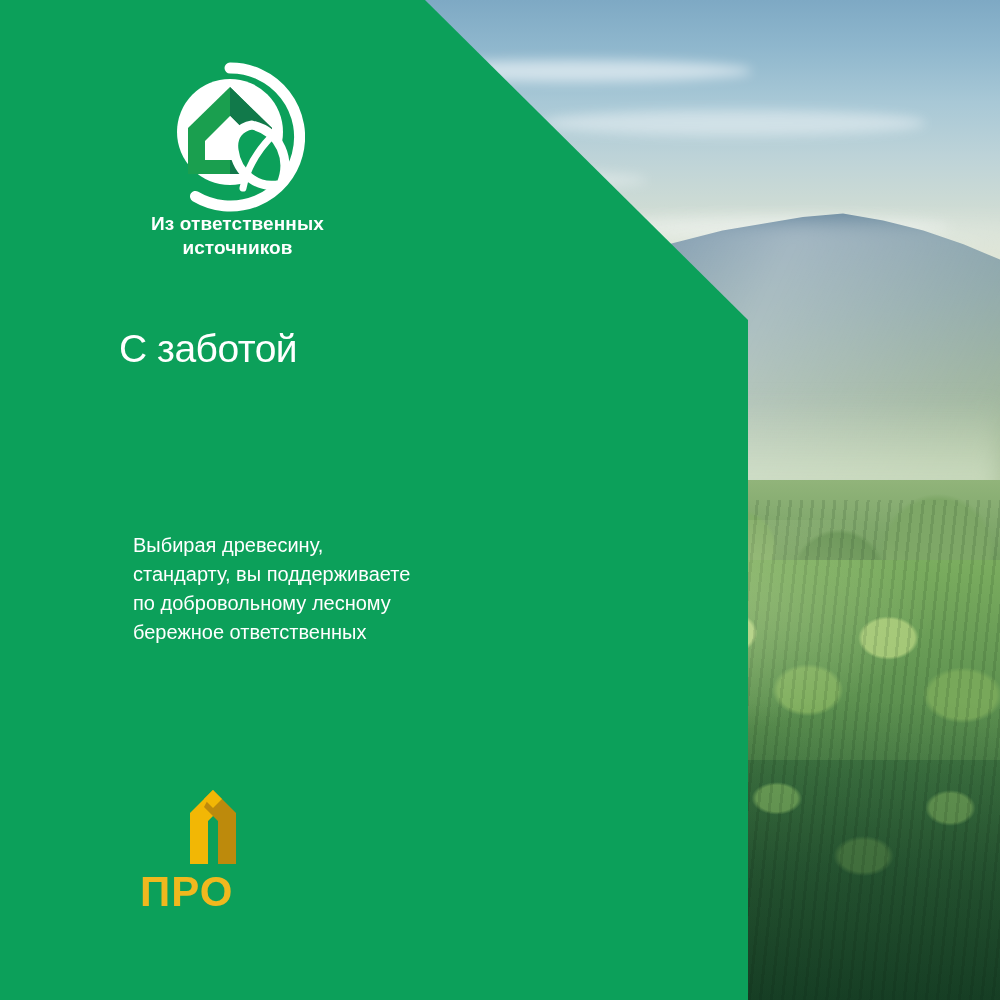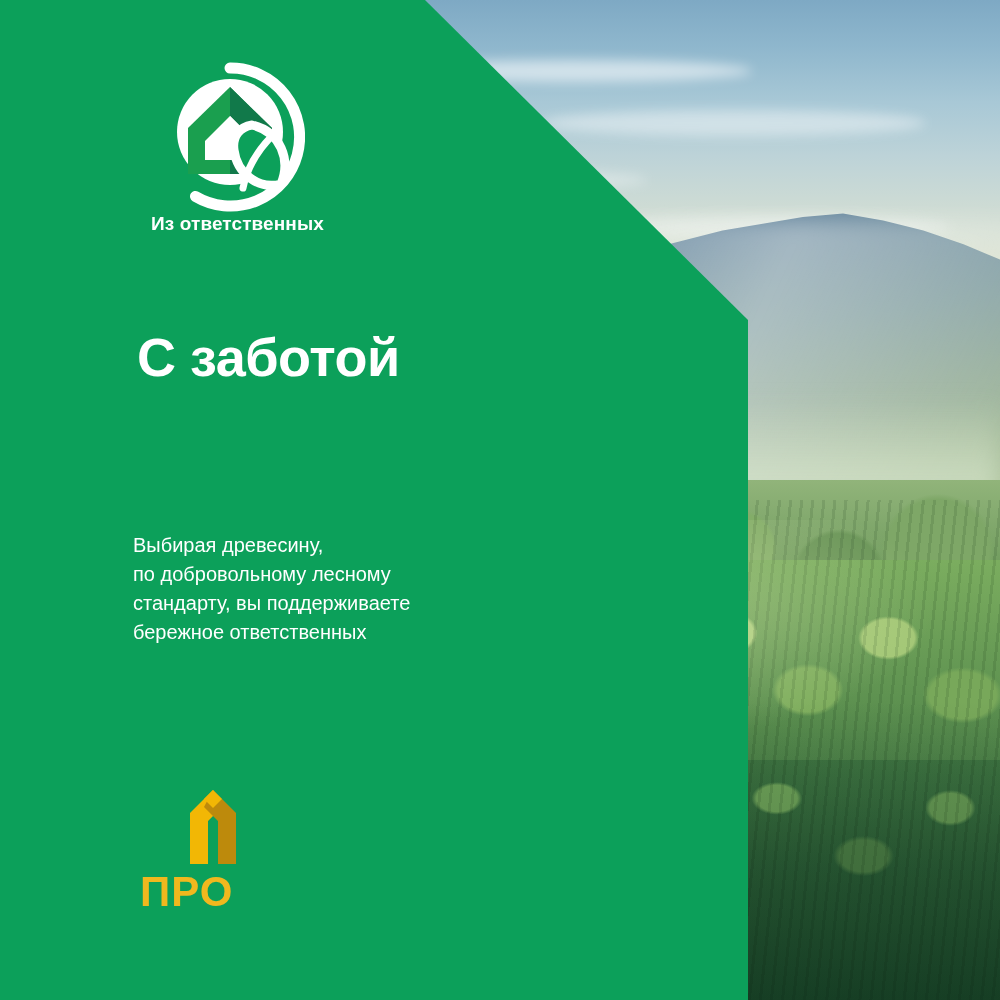--- a/index.html
+++ b/index.html
@@ -151,24 +151,24 @@
     color:#ffffff;
     font-weight:bold;
     font-size:19px;
     line-height:1.28;
     letter-spacing:.1px;
   }
   .eco-caption span{display:block;}
 
   
   .headline{
-    position:absolute;left:137px;top:328px;width:480px;
+    position:absolute;left:119px;top:328px;width:480px;
     color:#ffffff;
-    font-weight:bold;
-    font-size:54px;
+    font-weight:normal;
+    font-size:39px;
     line-height:1.08;
     letter-spacing:-.5px;
   }
   .headline span{display:block;}
 
   
   .body-copy{
     position:absolute;left:133px;top:531px;width:520px;
     color:#ffffff;
     font-size:20px;
@@ -233,30 +233,31 @@
       <path d="M75 54 L100 79 L100 98 L75 98 Z" fill="#ffffff"></path>
 
       <path d="M97 63 C126 70 136 98 126 122 C104 128 82 112 79 88 C77 74 85 65 97 63 Z" fill="#0ca05a" stroke="#ffffff" stroke-width="9" stroke-linejoin="round"></path>
 
       <path d="M121 70 C104 86 92 106 88 126" fill="none" stroke="#ffffff" stroke-width="7" stroke-linecap="round"></path>
     </svg>
   </div>
 
   <div class="eco-caption">
     <span>Из ответственных</span>
+    <span>источников</span>
   </div>
 
   <div class="headline">
     <span>С заботой</span>
   </div>
 
   <div class="body-copy">
     <span>Выбирая древесину,</span>
+    <span>стандарту, вы поддерживаете</span>
     <span>по добровольному лесному</span>
-    <span>стандарту, вы поддерживаете</span>
     <span>бережное ответственных</span>
   </div>
 
   <div class="brand">
     <svg class="brand-mark" viewBox="0 0 86 78">
 
       <path d="M43 2 L20 25 L20 76 L38 76 L38 33 L52 19 Z" fill="#f2b705"></path>
 
       <path d="M43 2 L66 25 L66 76 L48 76 L48 33 L34 19 Z" fill="#bd8a0c"></path>
 

